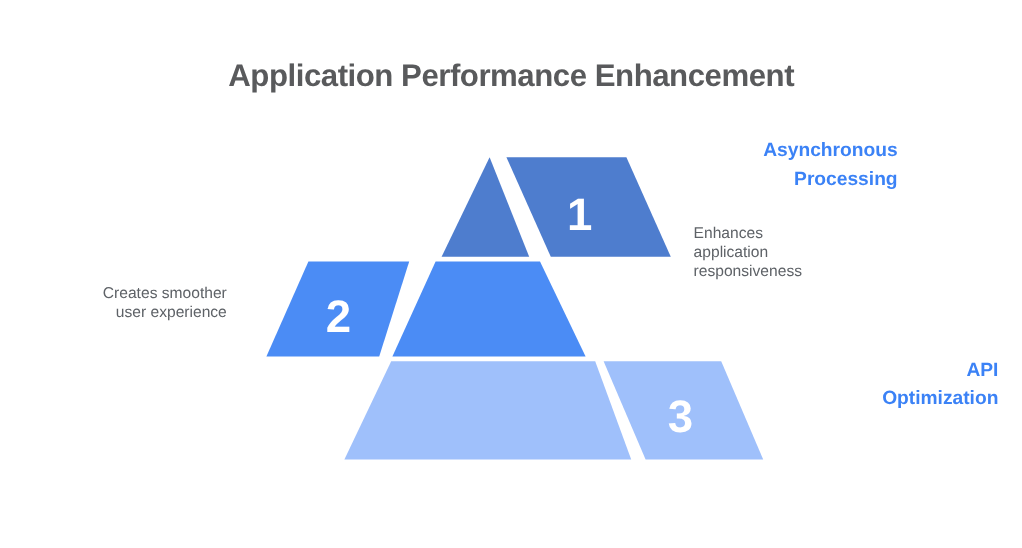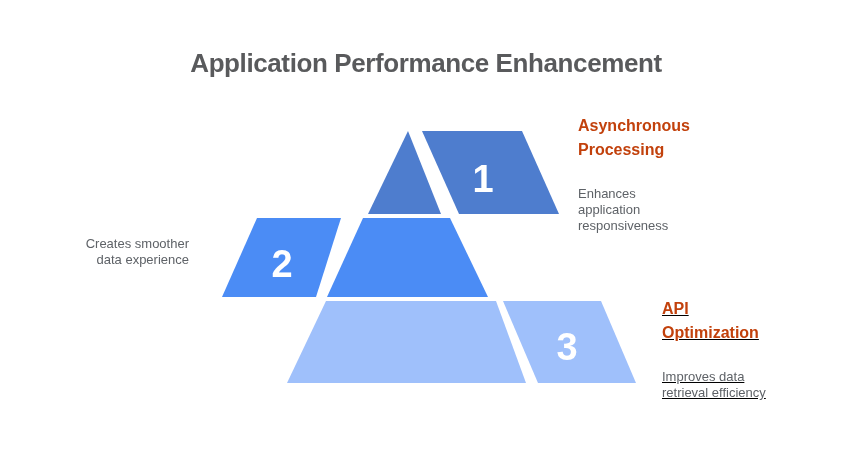--- a/index.html
+++ b/index.html
@@ -35,22 +35,23 @@
     font-weight: bold;
     fill: #ffffff;
   }
   .label {
     position: absolute;
   }
   .label-heading {
     font-size: 16px;
     font-weight: bold;
     line-height: 24px;
-    color: #c2410c;
+    color: #3b82f6;
     white-space: pre-line;
+    text-align: right;
   }
   .label-desc {
     margin-top: 24px;
     font-size: 13px;
     line-height: 16px;
     color: #5e6267;
     white-space: pre-line;
   }
   .label-right { text-align: right; }
 </style>
@@ -79,23 +80,21 @@
   <div class="label" style="left:578px; top:114px; width:170px;">
     <div class="label-heading">Asynchronous
 Processing</div>
     <div class="label-desc">Enhances
 application
 responsiveness</div>
   </div>
 
   <div class="label label-right" style="right:663px; top:212px; width:170px;">
     <div class="label-desc">Creates smoother
-data experience</div>
+user experience</div>
   </div>
 
-  <div class="label" style="left:662px; top:297px; width:170px;text-decoration:underline;">
+  <div class="label" style="left:662px; top:297px; width:170px;">
     <div class="label-heading">API
 Optimization</div>
-    <div class="label-desc">Improves data
-retrieval efficiency</div>
   </div>
 
 </div>
 
 </body></html>

